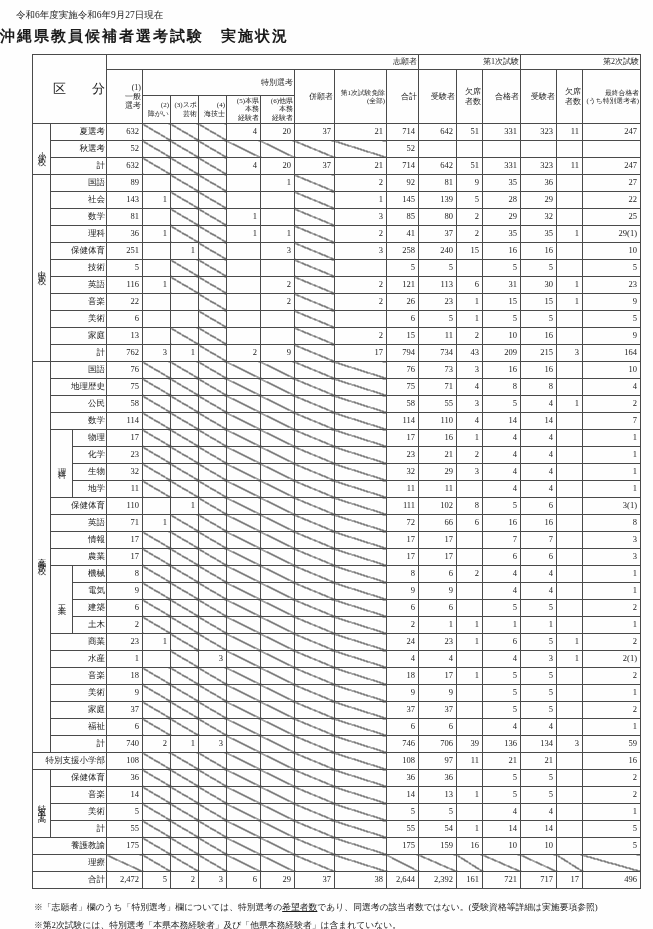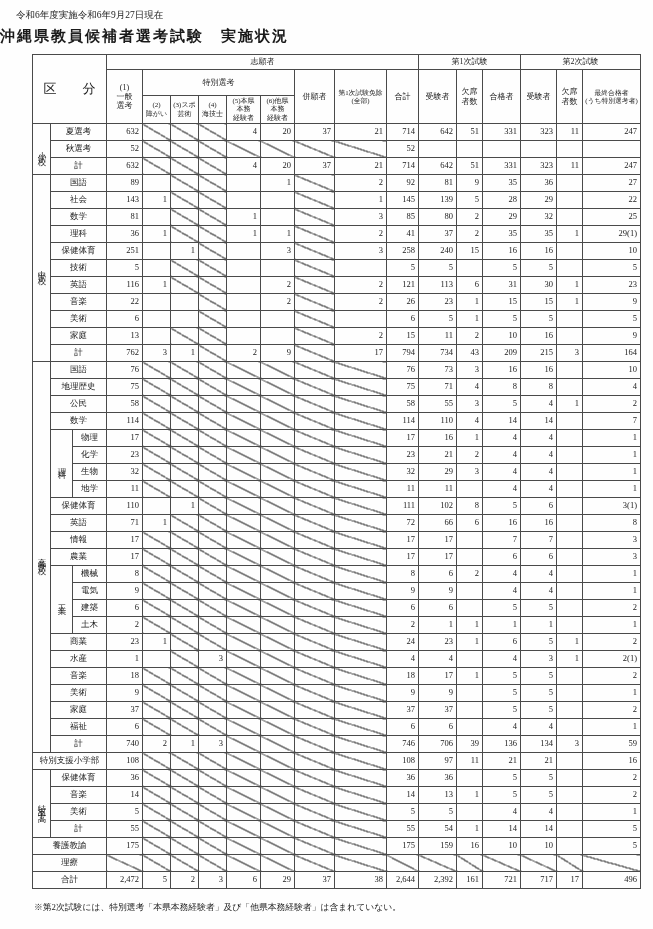--- a/index.html
+++ b/index.html
@@ -9,25 +9,25 @@
     -webkit-font-smoothing:antialiased;
   }
   .meta{display:flex;padding:9px 14px 0 16px;font-size:9.5px;}
   .title{text-align:left;font-size:15px;font-weight:bold;letter-spacing:2px;margin-top:5px;}
   table{
     border-collapse:collapse;table-layout:fixed;margin:8px 0 0 32px;
     border:1.6px solid #111;font-size:8.5px;
   }
   th,td{border:1px solid #4a4a4a;padding:0 3px;height:16px;line-height:1.15;
     font-weight:normal;overflow:hidden;white-space:pre-line;}
-  thead th{text-align:center;font-size:8px;padding:0 1px;}
+  thead th{text-align:right;font-size:8px;padding:0 1px;}
   thead .sm{font-size:6.8px;}
   thead .xs{font-size:7px;}
   td{text-align:right;}
-  .rlab{text-align:center;font-size:8.5px;padding:0 1px;}
+  .rlab{text-align:right;font-size:8.5px;padding:0 1px;}
   .vlab{writing-mode:vertical-rl;text-orientation:upright;text-align:center;
     letter-spacing:3px;padding:2px 0;font-size:8.5px;}
   .tl{border-left:1.6px solid #111;}
   tr.sec-top th,tr.sec-top td{border-top:1.6px solid #111;}
   .diag{background-image:linear-gradient(to right top,
     transparent calc(50% - 0.6px),#4c4c4c calc(50% - 0.6px),
     #4c4c4c calc(50% + 0.6px),transparent calc(50% + 0.6px));}
   .notes{margin:9px 0 0 34px;font-size:8.8px;line-height:2.1;}
   .u{text-decoration:underline;}
   .hrow1 th{height:14px;}
@@ -920,14 +920,15 @@
         <td>161</td>
         <td>721</td>
         <td class="tl">717</td>
         <td>17</td>
         <td>496</td>
       </tr>
     </tbody>
 </table>
 
 <div class="notes">
+  <div><span>※「志願者」欄のうち「特別選考」欄については、特別選考の</span><span class="u">希望者数</span><span>であり、同選考の該当者数ではない。(受験資格等詳細は実施要項参照)</span></div>
   <div>※第2次試験には、特別選考「本県本務経験者」及び「他県本務経験者」は含まれていない。</div>
 </div>
 
 </body></html>

